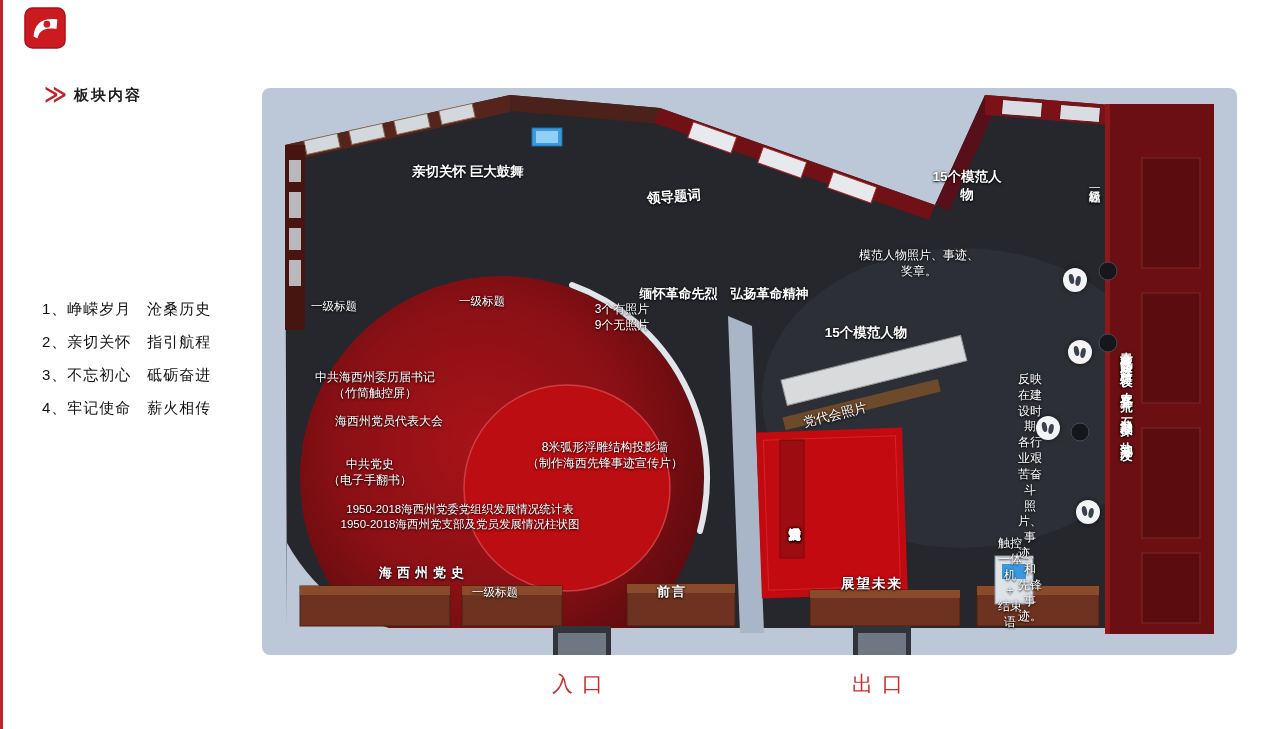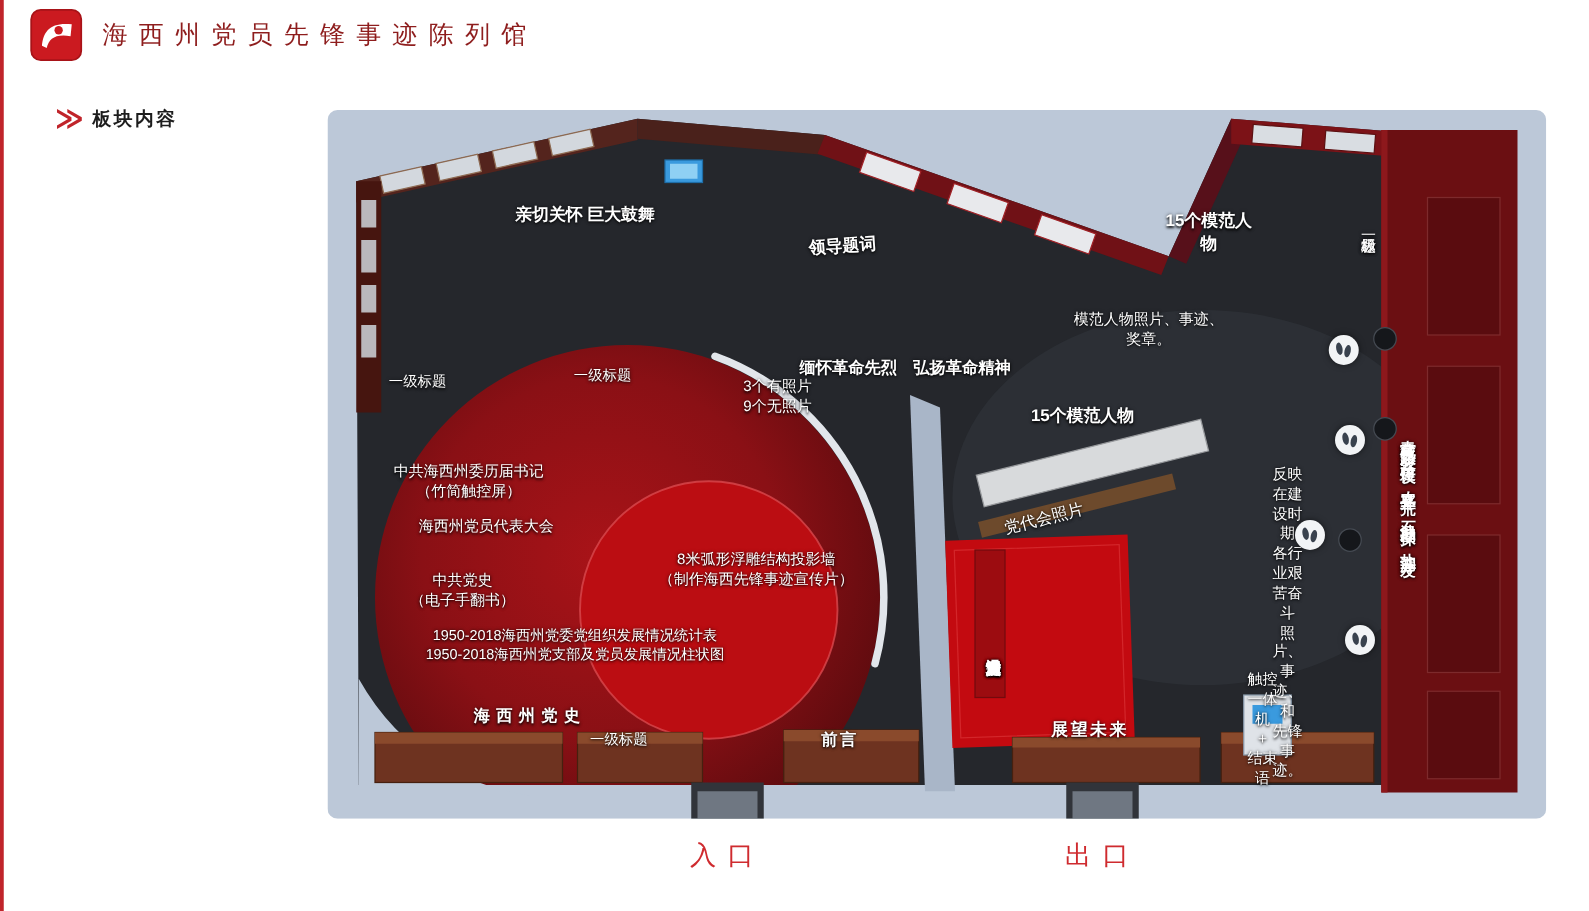--- a/index.html
+++ b/index.html
@@ -55,26 +55,31 @@
 <div class="page">
 
   <div class="edge-strip"></div>
 
   <svg class="logo" viewBox="0 0 44 44">
     <rect x="1" y="1" width="42" height="42" rx="8" fill="#cb1a20"></rect>
     <rect x="1" y="1" width="42" height="42" rx="8" fill="none" stroke="#a81318" stroke-width="1.5"></rect>
     <path d="M10,31 C11,19 17,11 35,13 L34,23 C21,21 16,25 14,33 Z" fill="#ffffff"></path>
     <circle cx="24" cy="18" r="3.5" fill="#cb1a20"></circle>
   </svg>
-  <h1 class="title">海西州党员先锋事迹陈列馆</h1>
 
   <div class="section-head">
     <span class="chev">≫</span>
     <span class="section-title">板块内容</span>
   </div>
+  <ul class="menu">
+    <li>1、峥嵘岁月　沧桑历史</li>
+    <li>2、亲切关怀　指引航程</li>
+    <li>3、不忘初心　砥砺奋进</li>
+    <li>4、牢记使命　薪火相传</li>
+  </ul>
 
   <div class="plan">
     <svg class="floor-art" viewBox="0 0 975 567">
       <defs>
         <radialGradient id="gRed" cx="45%" cy="42%" r="65%">
           <stop offset="0%" stop-color="#a91318"></stop>
           <stop offset="55%" stop-color="#8a1015"></stop>
           <stop offset="100%" stop-color="#540a0d"></stop>
         </radialGradient>
         <clipPath id="hallClip">

